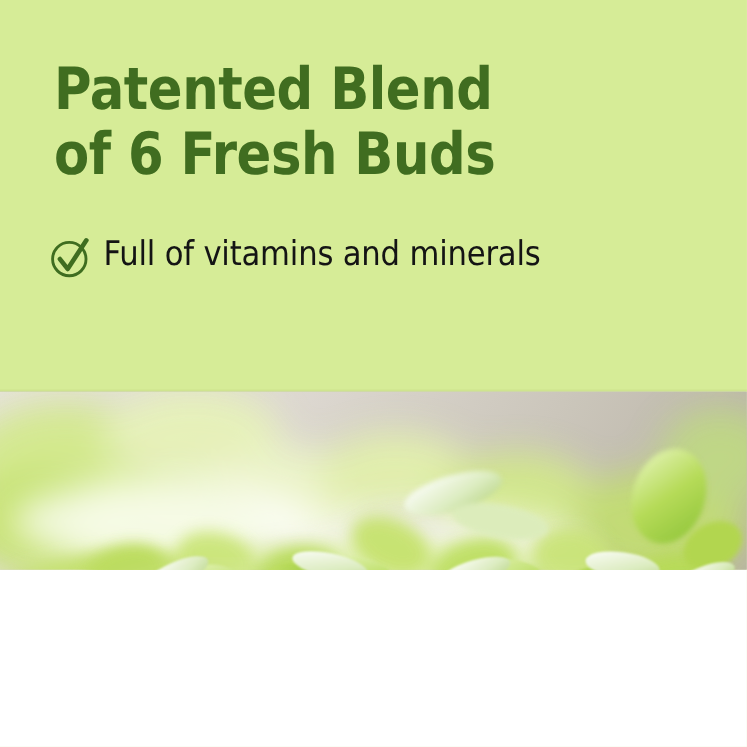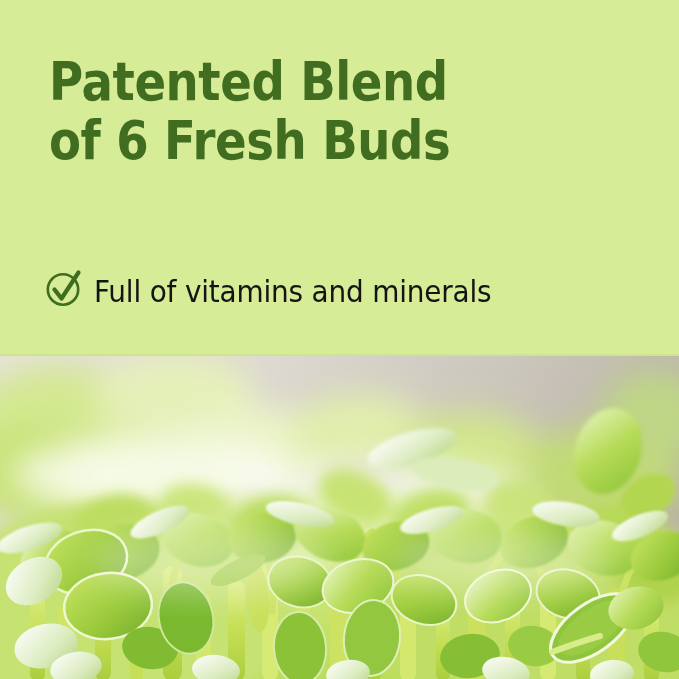--- a/index.html
+++ b/index.html
@@ -7,21 +7,21 @@
     padding: 0;
     background: #ffffff;
   }
   body {
     font-family: "Liberation Sans", sans-serif;
   }
 
   #banner {
     position: relative;
     width: 679px;
-    height: 679px;
+    height: 518px;
     overflow: hidden;
     background: #d6ec97;
   }
 
   
   .panel {
     position: absolute;
     left: 0; top: 0;
     width: 679px;
     height: 356px;
@@ -47,23 +47,22 @@
 
   .bullets {
     position: absolute;
     left: 44px;
     top: 214px;
     width: 620px;
   }
 
   .bullet-row {
     display: flex;
-    align-items: flex-end;
+    align-items: flex-start;
     height: 50px;
-    margin-top: 44px;
   }
 
   .check-icon {
     flex: 0 0 auto;
     width: 40px;
     height: 40px;
     margin-right: 10px;
     display: block;
   }
 

